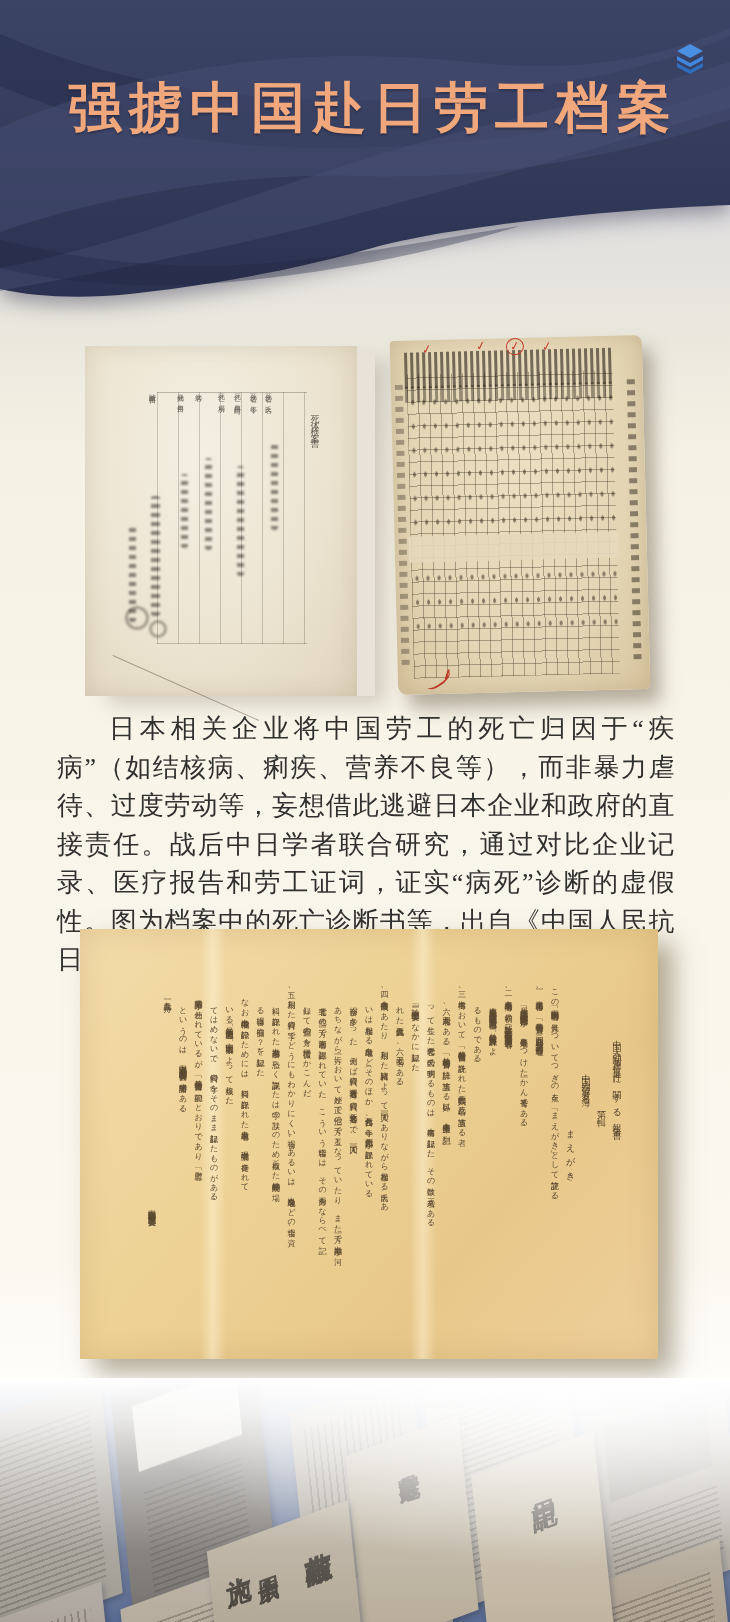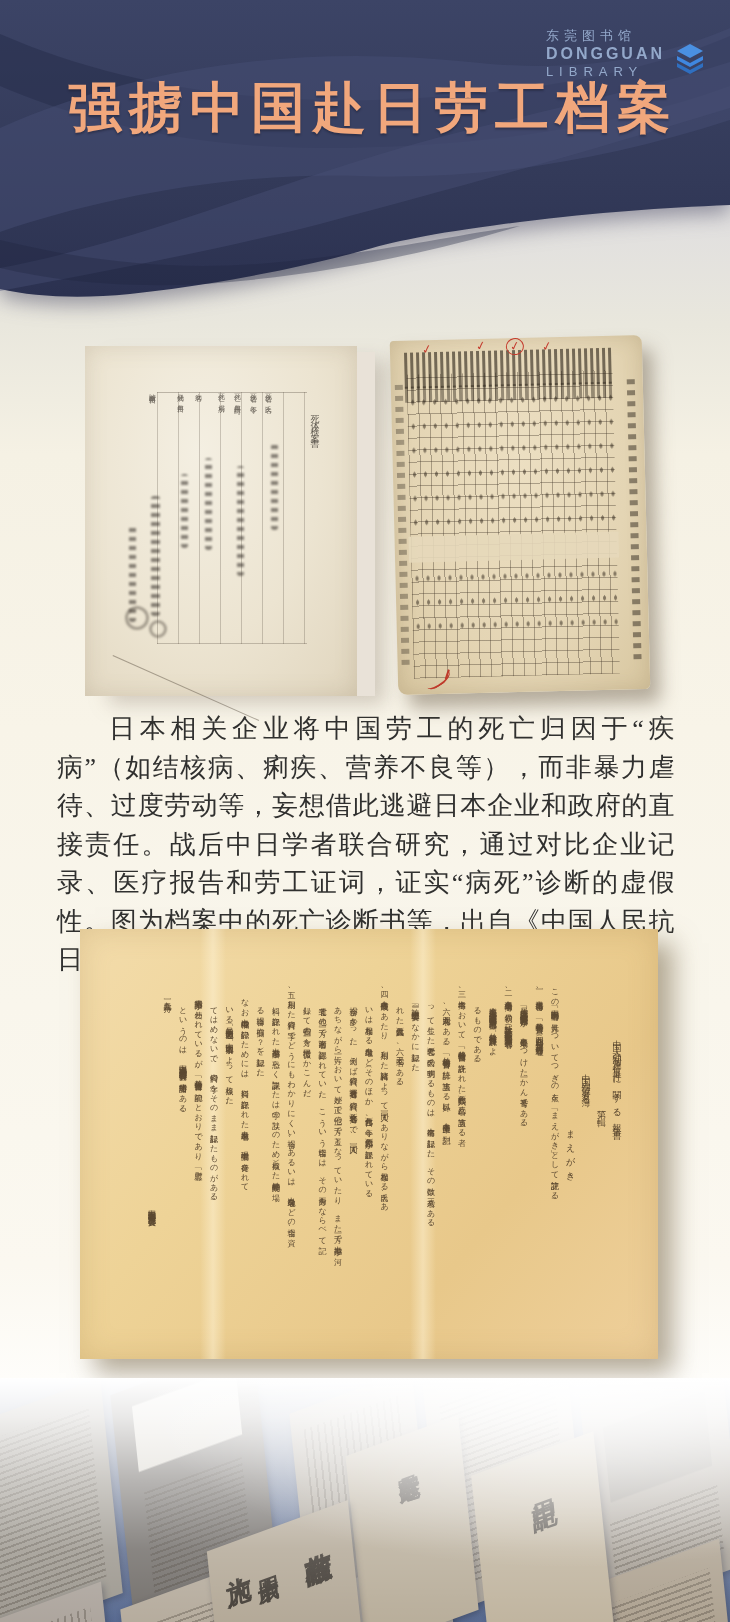--- a/index.html
+++ b/index.html
@@ -110,25 +110,20 @@
       </linearGradient>
     </defs>
     <path fill="url(#cg)" style="filter:drop-shadow(0 8px 10px rgba(70,70,95,.5))" d="M0 0 H730 V205 C660 208 600 212 520 222 C440 232 400 240 365 250 C300 268 220 284 130 294 C80 299 35 297 0 289 Z"></path>
     <path fill="#242a46" opacity=".45" d="M0 34 C120 86 260 108 420 98 C560 90 660 66 730 36 V86 C620 126 480 148 320 148 C180 148 70 116 0 86 Z"></path>
     <path fill="#454e73" opacity=".5" d="M0 128 C140 66 300 44 470 62 C580 74 660 58 730 28 V120 C600 162 480 180 360 176 C230 172 100 198 0 232 Z"></path>
     <path fill="#4a5277" opacity=".42" d="M0 268 C150 240 300 172 460 132 C560 107 650 87 730 62 V108 C600 148 470 184 320 224 C200 254 90 274 0 291 Z"></path>
     <path fill="#20253e" opacity=".35" d="M0 240 C90 262 180 272 280 262 C380 252 450 236 520 226 C440 250 340 272 230 282 C140 290 60 282 0 268 Z"></path>
   </svg>
 
   <div class="logo">
-    <div class="logo-text">
-      <div class="logo-cn">东莞图书馆</div>
-      <div class="logo-en1">DONGGUAN</div>
-      <div class="logo-en2">LIBRARY</div>
-    </div>
     <svg class="logo-icon" width="36" height="34" viewBox="0 0 36 34">
       <path d="M5 10 L18 3 L31 10 L18 17 Z" fill="#4a90e2"></path>
       <path d="M5 15 L18 22 L31 15 L31 19 L18 26 L5 19 Z" fill="#3f87e0"></path>
       <path d="M5 22 L18 29 L31 22 L31 26 L18 33 L5 26 Z" fill="#2f6fc0"></path>
       <path d="M18 10 L31 17 L18 24 L12 20.5 L22 15 L12 13.5 Z" fill="#2b3150" opacity=".0"></path>
     </svg>
   </div>
 
   <div class="title-wrap title-l1">强掳中国赴日劳工档案</div>
 

